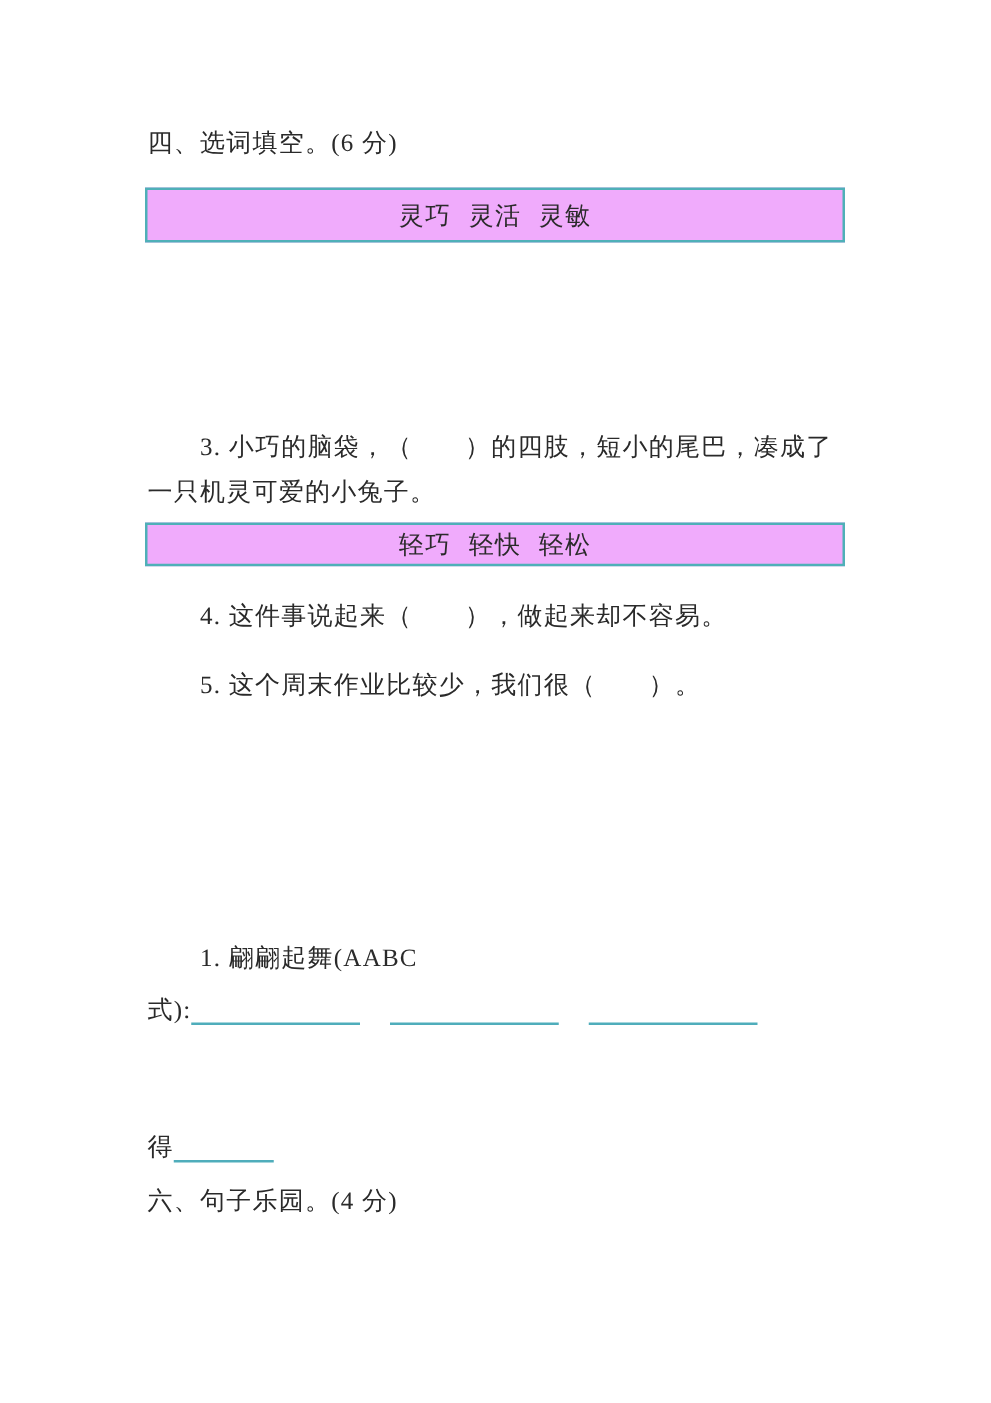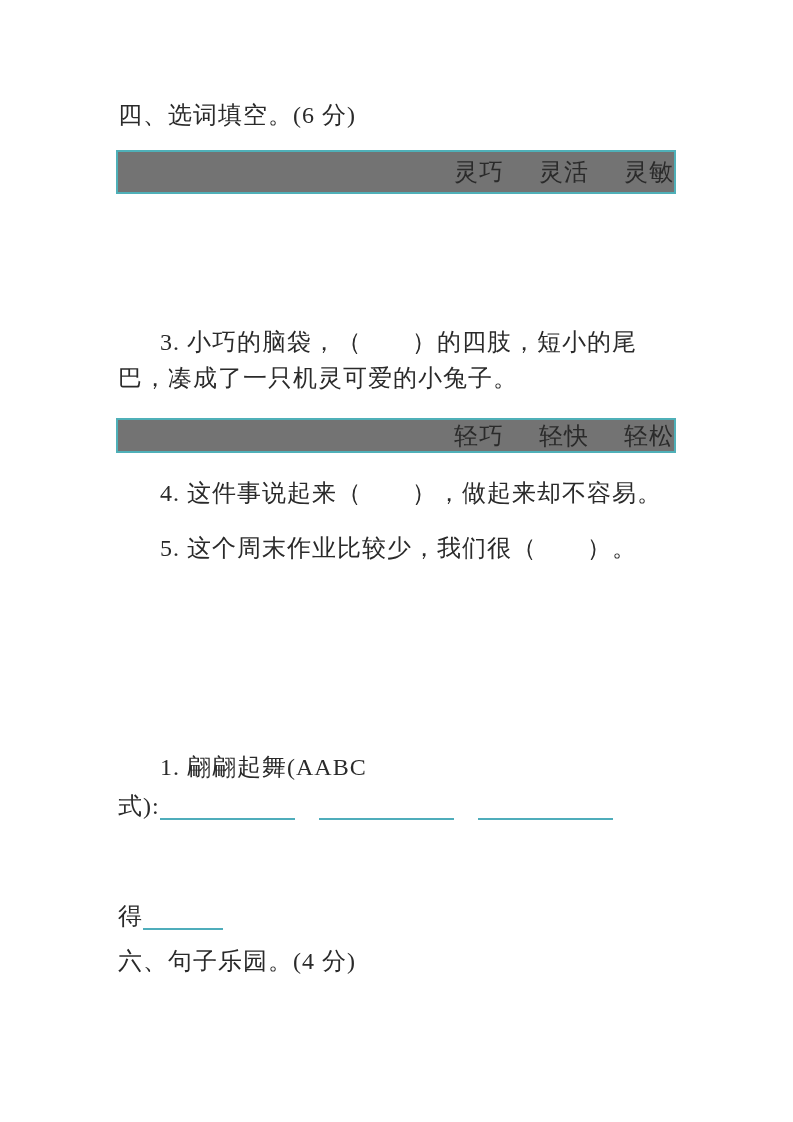--- a/index.html
+++ b/index.html
@@ -3,39 +3,39 @@
 <meta charset="utf-8">
 <style>
   html, body { margin: 0; padding: 0; background: #ffffff; }
   .page {
     position: relative;
     width: 793px;
     height: 1122px;
     background: #ffffff;
     font-family: "Liberation Serif", "DejaVu Serif", serif;
     color: #2a2a2a;
-    font-size: 24px;
+    font-size: 20px;
     letter-spacing: 1px;
     overflow: hidden;
   }
   .abs { position: absolute; left: 118px; width: 558px; line-height: 30px; white-space: nowrap; }
   .wrapline { white-space: normal; line-height: 36px; }
   .indent { padding-left: 42px; }
-  .tindent { text-indent: 42px; }
+  .tindent { text-indent: 42px; margin-top: 16px; }
   .word-box {
     position: absolute;
     left: 116px;
     width: 560px;
     box-sizing: border-box;
     border: 2px solid #4fb0b8;
-    background: #737373;
+    background: #f0abfc;
     display: flex;
     align-items: center;
-    justify-content: flex-end;
-    gap: 35px;
+    justify-content: center;
+    gap: 14px;
   }
   .blank {
     display: inline-block;
     height: 30px;
     vertical-align: -6px;
     border-bottom: 2px solid #4fadbb;
   }
   .w135 { width: 135px; margin-right: 24px; }
   .w135:last-child { margin-right: 0; }
   .w62 { width: 62px; }

